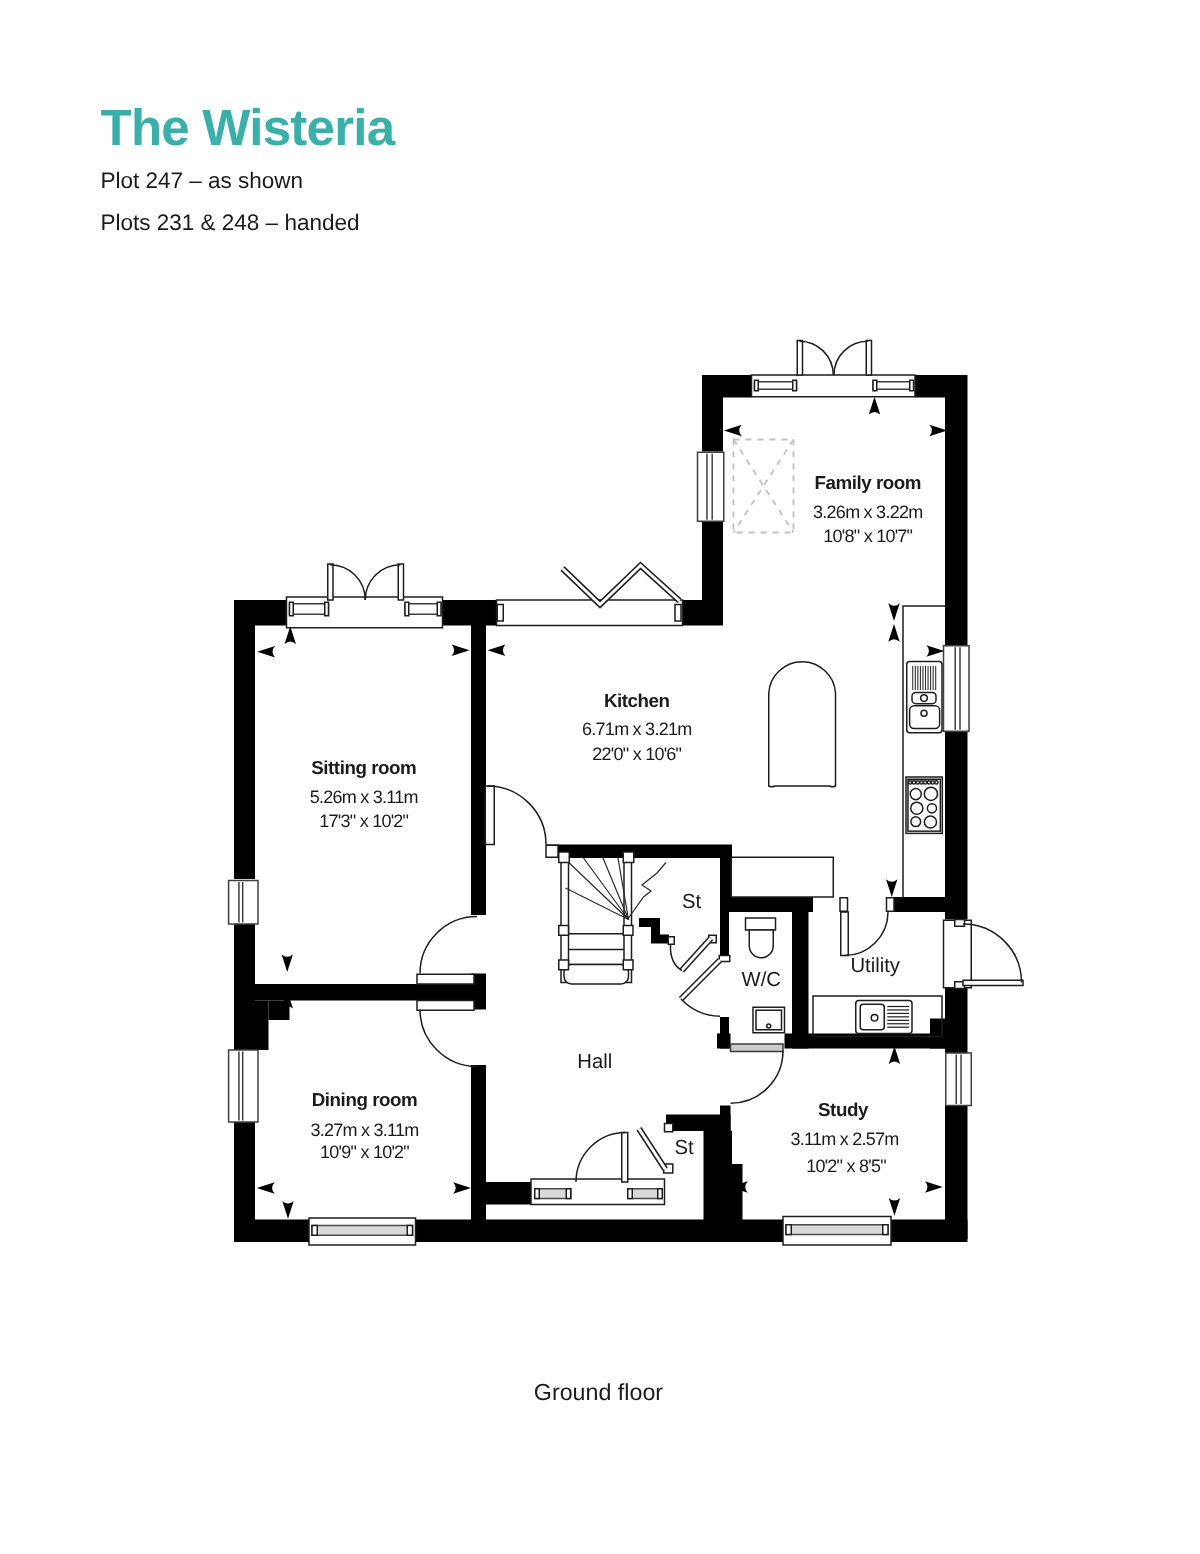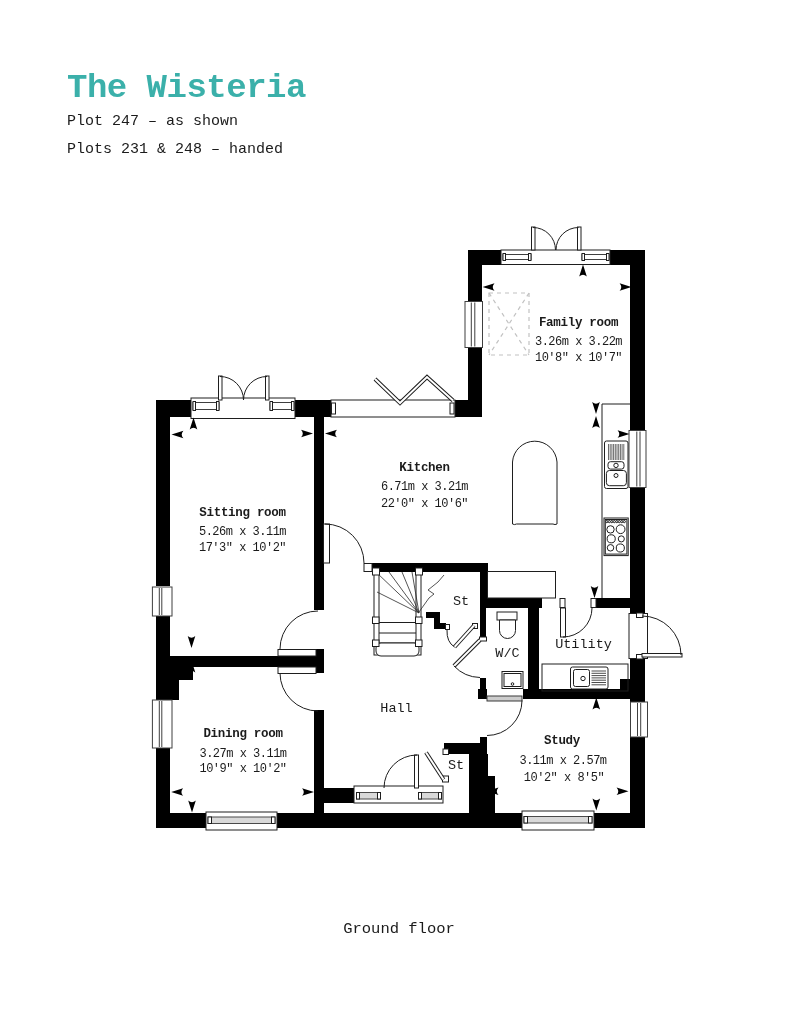--- a/index.html
+++ b/index.html
@@ -1,16 +1,16 @@
 <!DOCTYPE html>
 <html><head>
 <meta charset="utf-8">
 <style>
   html,body{margin:0;padding:0;background:#fff;}
-  .page{width:672px;height:1036px;position:relative;background:#fff;font-family:Liberation Mono, monospace;}
+  .page{width:672px;height:1036px;position:relative;background:#fff;font-family:Liberation Sans, sans-serif;}
   svg{display:block;}
   .w{fill:#000;stroke:none;}
   .ln{fill:none;stroke:#1e1e1e;stroke-width:1;}
   .wh{fill:#fff;stroke:#1e1e1e;stroke-width:1;}
   .glz{fill:#d9d9d9;stroke:#4a4a4a;stroke-width:1;}
   .sl{fill:#ffffff;stroke:#3f3f3f;stroke-width:1;}
   .wl{fill:none;stroke:#3f3f3f;stroke-width:1;}
   .arr{fill:#000;stroke:none;}
   .rname{font-weight:bold;font-size:12.5px;letter-spacing:-0.3px;fill:#1b1b1b;text-anchor:middle;}
   .rdim{font-size:12px;letter-spacing:-0.5px;fill:#1b1b1b;text-anchor:middle;}

